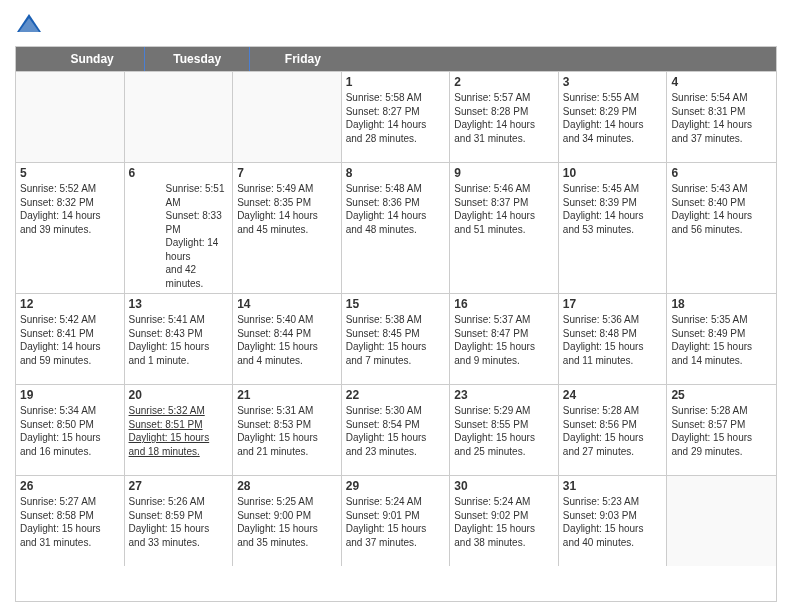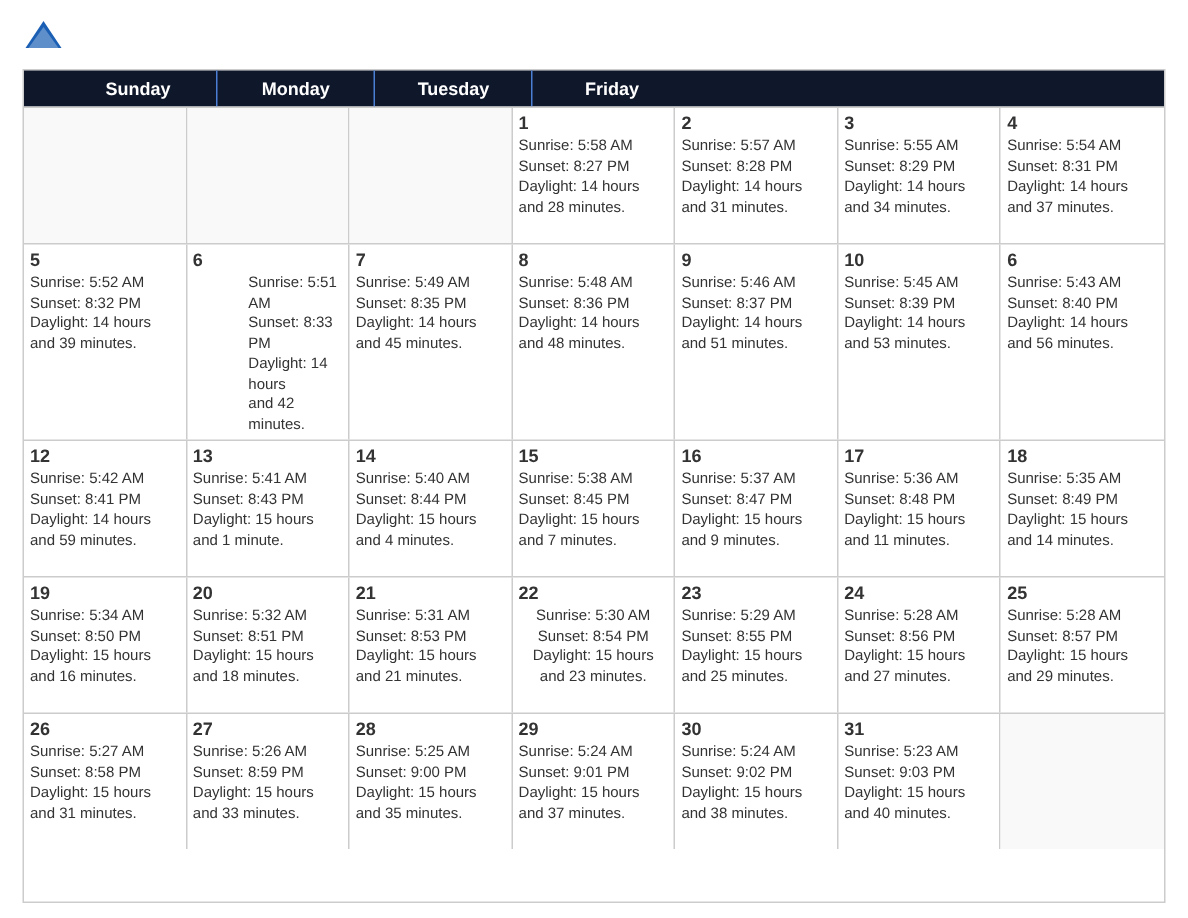--- a/index.html
+++ b/index.html
@@ -60,21 +60,21 @@
       font-size: 15px;
       color: #555;
     }
     .calendar {
       flex: 1;
       border: 1px solid #ccc;
     }
     .cal-header {
       display: grid;
       grid-template-columns: repeat(7, 1fr);
-      background: #0f172a;
+      background: #737373;
       padding-left: 24px;
     }
     .cal-header-cell {
       color: #fff;
       font-size: 12px;
       font-weight: bold;
       padding: 5px 4px;
       text-align: center;
       border-right: 1px solid #4a7fd4;
     }
@@ -126,21 +126,20 @@
     </div>
     <div class="title-block">
       <div class="month-year"></div>
       <div class="location"></div>
     </div>
   </div>
 
   <div class="calendar">
     <div class="cal-header">
     <div class="cal-header-cell">Sunday</div>
-        <div class="cal-header-cell">Monday</div>
         <div class="cal-header-cell">Tuesday</div>
         <div class="cal-header-cell">Friday</div>
       </div>
     <div class="cal-body">
     <div class="cal-row">
           <div class="cal-cell empty"></div>
           <div class="cal-cell empty"></div>
           <div class="cal-cell empty"></div>
           <div class="cal-cell">
             <div class="day-num">1</div>
@@ -276,35 +275,35 @@
         <div class="cal-row">
           <div class="cal-cell">
             <div class="day-num">19</div>
             <div class="day-info" style="white-space: pre-line;">Sunrise: 5:34 AM
 Sunset: 8:50 PM
 Daylight: 15 hours
 and 16 minutes.</div>
           </div>
           <div class="cal-cell">
             <div class="day-num">20</div>
-            <div class="day-info" style="white-space: pre-line;">Sunrise: 5:32 AM
+            <div class="day-info" style="white-space: pre-line; text-decoration: underline;">Sunrise: 5:32 AM
 Sunset: 8:51 PM
 Daylight: 15 hours
 and 18 minutes.</div>
           </div>
           <div class="cal-cell">
             <div class="day-num">21</div>
             <div class="day-info" style="white-space: pre-line;">Sunrise: 5:31 AM
 Sunset: 8:53 PM
 Daylight: 15 hours
 and 21 minutes.</div>
           </div>
           <div class="cal-cell">
             <div class="day-num">22</div>
-            <div class="day-info" style="white-space: pre-line; text-align: center;">Sunrise: 5:30 AM
+            <div class="day-info" style="white-space: pre-line;">Sunrise: 5:30 AM
 Sunset: 8:54 PM
 Daylight: 15 hours
 and 23 minutes.</div>
           </div>
           <div class="cal-cell">
             <div class="day-num">23</div>
             <div class="day-info" style="white-space: pre-line;">Sunrise: 5:29 AM
 Sunset: 8:55 PM
 Daylight: 15 hours
 and 25 minutes.</div>

